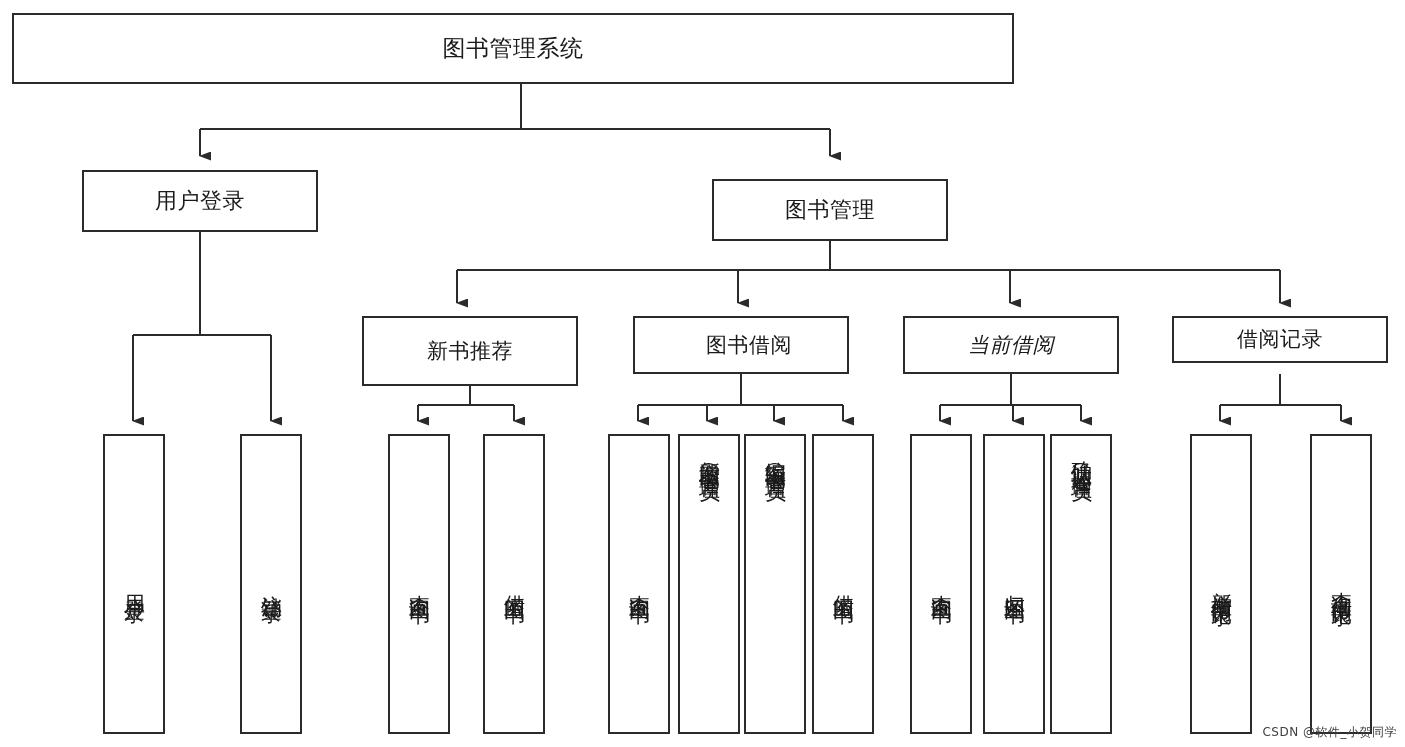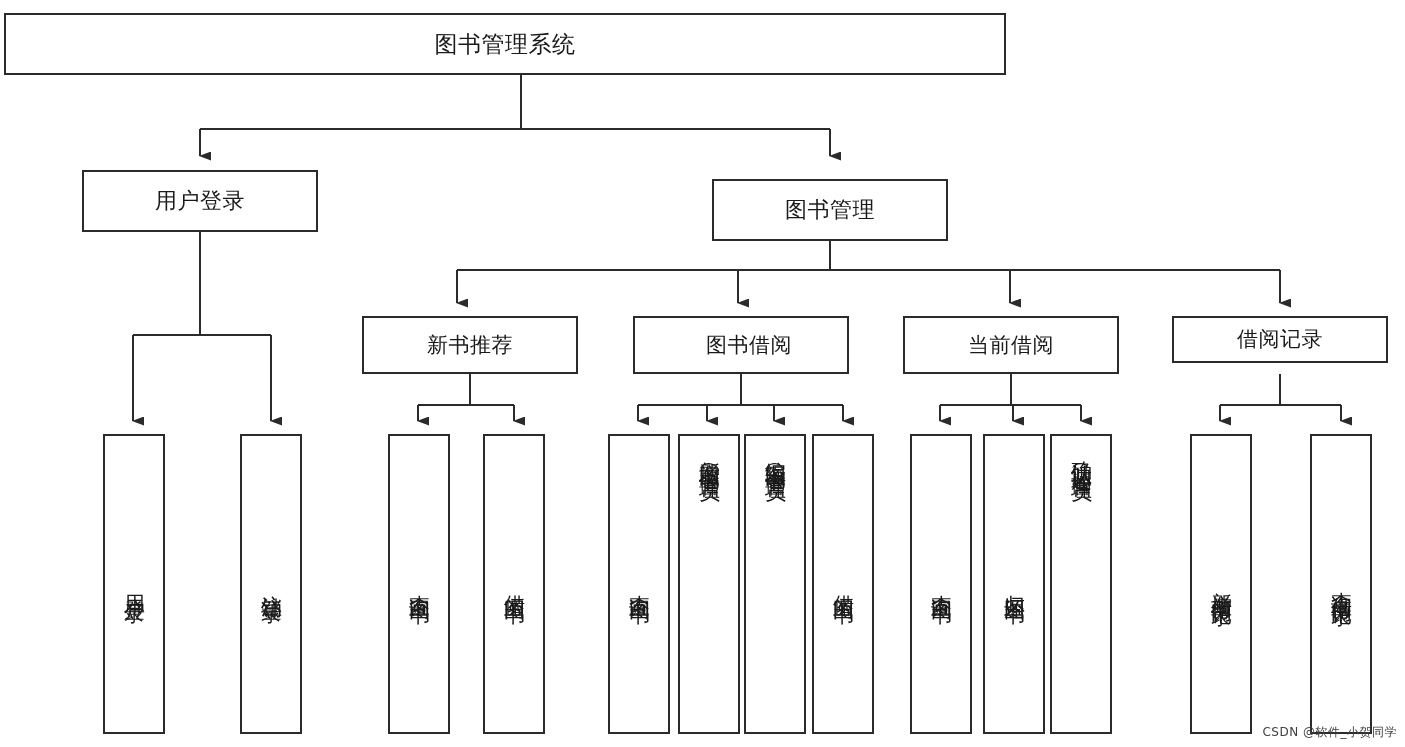--- a/index.html
+++ b/index.html
@@ -121,38 +121,38 @@
       <path d="M1013,405 L1013,421" marker-end="url(#arrowhead)"></path>
       <path d="M1081,405 L1081,421" marker-end="url(#arrowhead)"></path>
 
       <path d="M1280,374 L1280,405"></path>
       <path d="M1220,405 L1341,405"></path>
       <path d="M1220,405 L1220,421" marker-end="url(#arrowhead)"></path>
       <path d="M1341,405 L1341,421" marker-end="url(#arrowhead)"></path>
     </g>
   </svg>
 
-  <div class="node level-1" style="left:4px; top:13px; width:1002px; height:62px;text-align:center;">
+  <div class="node level-1" style="left:12px; top:13px; width:1002px; height:71px;text-align:center;">
     <span class="node-label">图书管理系统</span>
   </div>
 
   <div class="node level-2" style="left:82px; top:170px; width:236px; height:62px;">
     <span class="node-label">用户登录</span>
   </div>
   <div class="node level-2" style="left:712px; top:179px; width:236px; height:62px;">
     <span class="node-label">图书管理</span>
   </div>
 
-  <div class="node level-3" style="left:362px; top:316px; width:216px; height:58px;">
+  <div class="node level-3" style="left:362px; top:316px; width:216px; height:70px;">
     <span class="node-label">新书推荐</span>
   </div>
   <div class="node level-3" style="left:633px; top:316px; width:216px; height:58px;padding-left:16px;">
     <span class="node-label">图书借阅</span>
   </div>
-  <div class="node level-3" style="left:903px; top:316px; width:216px; height:58px;">
+  <div class="node level-3" style="left:903px; top:316px; width:216px; height:58px;font-style:italic;">
     <span class="node-label">当前借阅</span>
   </div>
   <div class="node level-3" style="left:1172px; top:316px; width:216px; height:47px;">
     <span class="node-label">借阅记录</span>
   </div>
 
   <div class="node leaf centered" style="left:103px; top:434px; width:62px; height:300px;">
     <span class="node-label">用户登录</span>
   </div>
   <div class="node leaf centered" style="left:240px; top:434px; width:62px; height:300px;">

